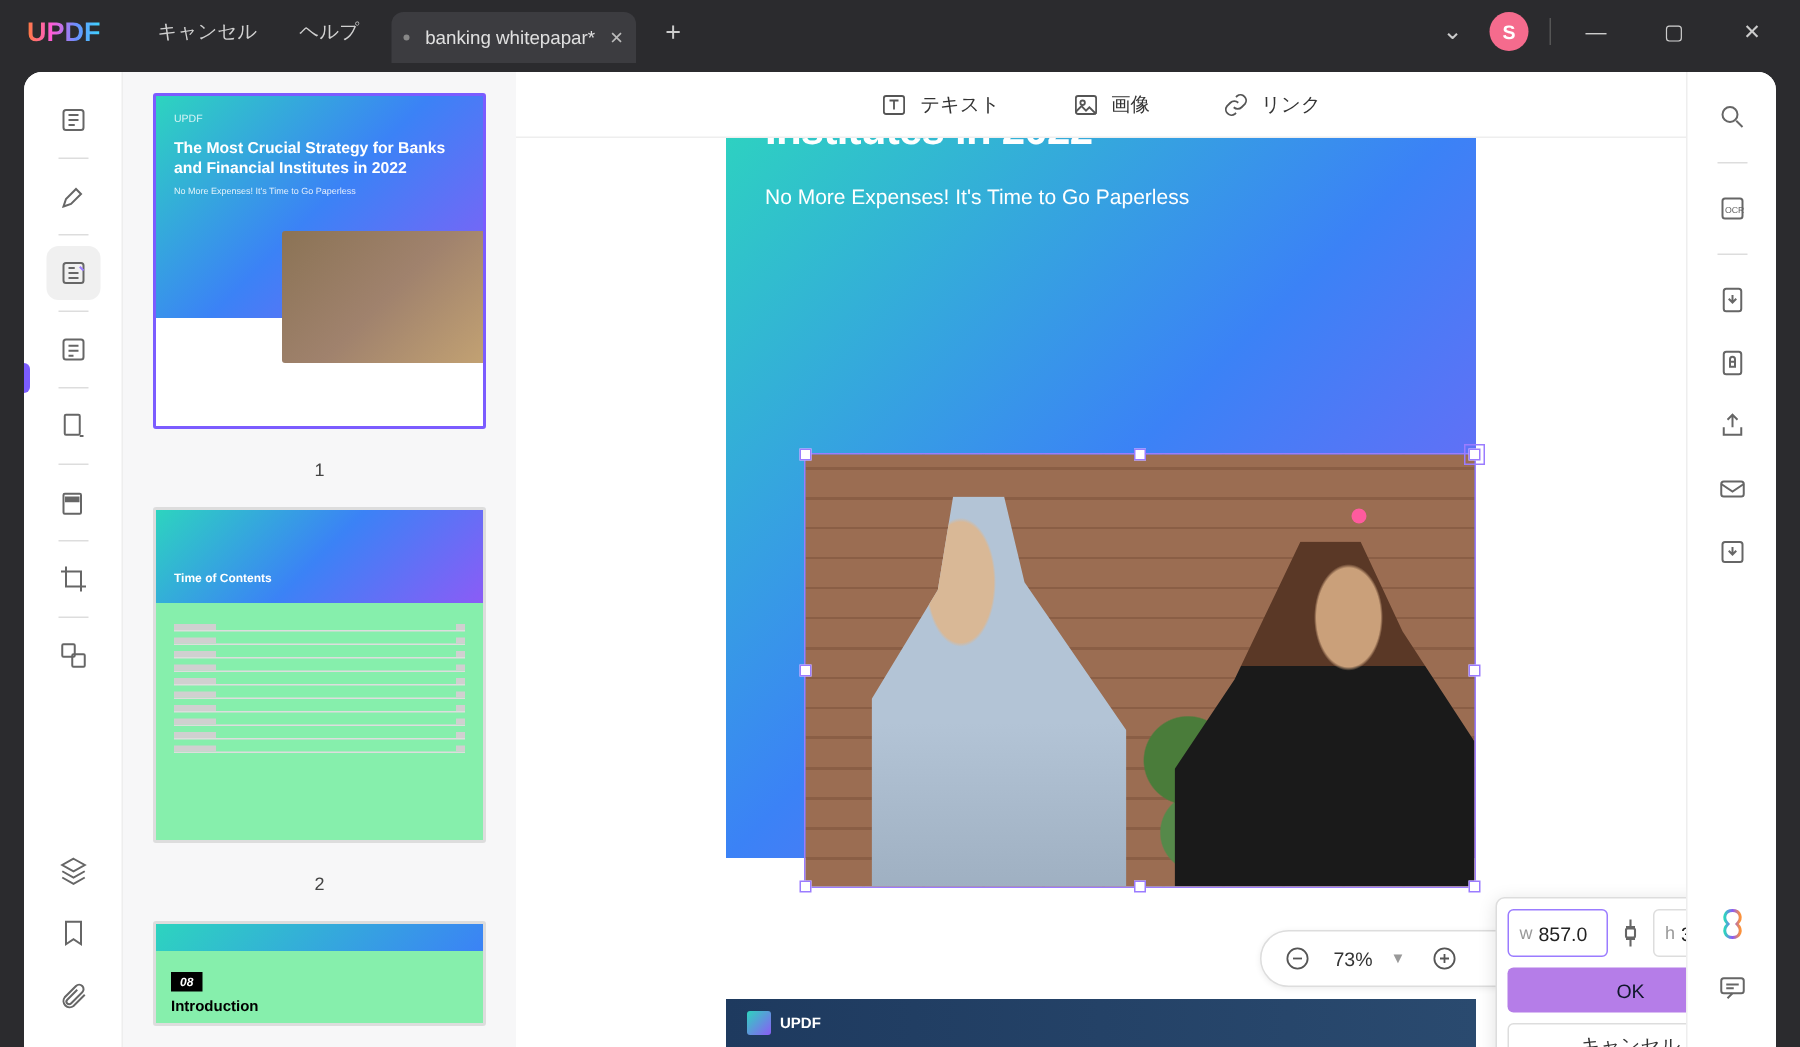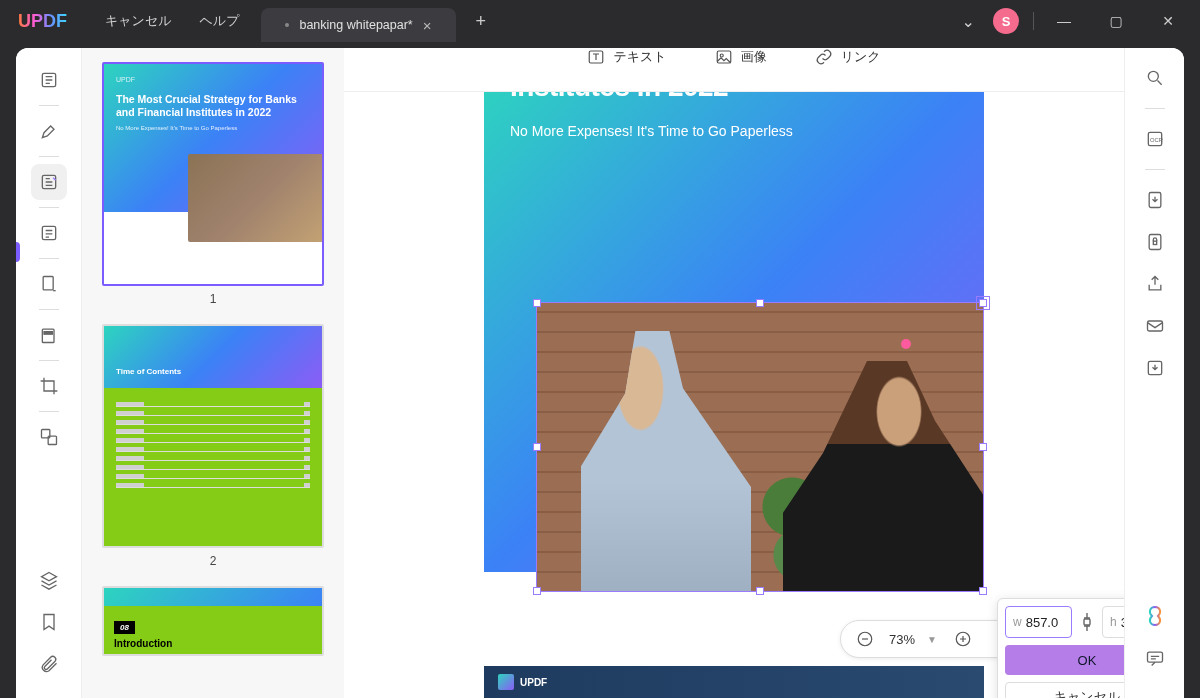--- a/index.html
+++ b/index.html
@@ -2,41 +2,41 @@
 <html><head>
 <meta charset="utf-8">
 <style>
 *{margin:0;padding:0;box-sizing:border-box;font-family:'Segoe UI',Arial,sans-serif}
 body{background:#2b2b2e;width:1200px;height:698px;overflow:hidden;position:relative}
 .titlebar{height:42px;background:#2b2b2e;display:flex;align-items:center;color:#ccc}
 .logo{margin-left:18px;font-weight:700;font-size:18px;background:linear-gradient(90deg,#ff7a3d,#ff5bd6,#6a8fff,#3dd6ff);-webkit-background-clip:text;-webkit-text-fill-color:transparent}
 .menu{display:flex;gap:28px;margin-left:38px;font-size:13px;color:#d0d0d0}
 .menu>span{cursor:pointer}
 .tabbar{display:flex;align-items:center;margin-left:22px}
-.tab{background:#3c3c40;border-radius:8px 8px 0 0;height:34px;padding:0 24px;display:flex;align-items:center;gap:10px;font-size:12.5px;color:#e0e0e0;margin-top:8px}
+.tab{background:#3c3c40;border-radius:8px 8px 0 0;height:34px;padding:0 8px;display:flex;align-items:center;gap:10px;font-size:12.5px;color:#e0e0e0;margin-top:8px}
 .tab .tabdot{width:4px;height:4px;border-radius:50%;background:#888}
 .tab .close{font-size:15px;color:#bbb;cursor:pointer}
 .newtab{margin-left:20px;color:#ccc;font-size:18px;cursor:pointer;font-weight:300}
 .winctrl{margin-left:auto;display:flex;align-items:center;gap:8px;padding-right:10px}
 .winbtn{width:44px;height:30px;display:flex;align-items:center;justify-content:center;color:#ccc;font-size:14px;cursor:pointer}
 .avatar{width:26px;height:26px;border-radius:50%;background:#f56b8d;color:#fff;display:flex;align-items:center;justify-content:center;font-size:13px;font-weight:600;margin-right:6px}
 .chevdown{color:#ccc;margin-right:10px;cursor:pointer}
 .divider{width:1px;height:18px;background:#555}
 
 .workspace{position:absolute;top:48px;left:16px;right:16px;bottom:0;background:#fff;border-radius:12px 12px 0 0;display:flex;overflow:hidden}
 .leftrail{width:66px;background:#fff;border-right:1px solid #eee;display:flex;flex-direction:column;align-items:center;padding-top:14px;gap:6px}
 .railbtn{width:36px;height:36px;display:flex;align-items:center;justify-content:center;border-radius:8px;cursor:pointer;color:#555}
 .railbtn.active{background:#f0f0f0}
 .railbtn svg{width:20px;height:20px;stroke:#666;fill:none;stroke-width:1.6}
 .railsep{width:20px;height:1px;background:#ddd;margin:1px 0}
 .railspacer{flex:1}
 .activeindicator{position:absolute;left:0;top:194px;width:4px;height:20px;background:#7b5cff;border-radius:0 4px 4px 0}
 
 .thumbpanel{width:262px;background:#f7f7f8;overflow-y:auto;padding:14px 20px 20px 20px}
-.thumb{background:#84cc16;border:2px solid #7b5cff;border-radius:2px;margin-bottom:6px;cursor:pointer;overflow:hidden}
+.thumb{background:#86efac;border:2px solid #7b5cff;border-radius:2px;margin-bottom:20px;cursor:pointer;overflow:hidden}
 .thumb.inactive{border-color:#ddd}
 .thumbnumber{text-align:center;font-size:12px;color:#444;margin-bottom:18px}
 .thumbcontent{width:100%;height:220px;position:relative}
 .tcover{background:linear-gradient(135deg,#2dd4bf,#3b82f6,#8b5cf6);height:148px;padding:12px;color:#fff;position:relative}
 .tcoverlogo{font-size:7px;opacity:.8}
 .tcovertitle{font-size:10.5px;font-weight:700;margin-top:10px;line-height:1.25}
 .tcoversub{font-size:6px;margin-top:6px;opacity:.85}
 .tcoverimg{position:absolute;bottom:-30px;right:-6px;width:140px;height:88px;background:linear-gradient(135deg,#8b7355,#a0826d,#c4a373);border-radius:2px}
 .tbottom{background:#fff;height:72px}
 .ttochdr{background:linear-gradient(135deg,#2dd4bf,#3b82f6,#8b5cf6);height:62px;padding:10px;color:#fff;font-size:8px;font-weight:600;position:relative}
@@ -44,21 +44,21 @@
 .tlines{padding:10px 12px}
 .tline{height:1px;background:#ddd;margin:8px 0;position:relative}
 .tline::before{content:"";position:absolute;left:0;top:-4px;width:28px;height:4px;background:#d0d0d0}
 .tline::after{content:"";position:absolute;right:0;top:-4px;width:6px;height:4px;background:#d0d0d0}
 .tintrohead{background:linear-gradient(135deg,#2dd4bf,#3b82f6);height:18px}
 .tintrobody{padding:10px}
 .tintronum{display:inline-block;background:#000;color:#fff;font-size:8px;padding:2px 6px;font-style:italic;font-weight:700}
 .tintrotitle{font-size:10px;font-weight:800;margin-top:4px}
 
 .mainarea{flex:1;background:#fff;display:flex;flex-direction:column;position:relative}
-.docheader{height:44px;display:flex;align-items:flex-start;justify-content:center;gap:48px;border-bottom:1px solid #eee}
+.docheader{height:44px;display:flex;align-items:center;justify-content:center;gap:48px;border-bottom:1px solid #eee}
 .dhitem{display:flex;align-items:center;gap:8px;font-size:13px;color:#333;cursor:pointer}
 .dhitem svg{width:18px;height:18px;stroke:#555;fill:none;stroke-width:1.6}
 .canvas{flex:1;background:#fff;overflow:hidden;position:relative}
 .page{position:absolute;left:50%;transform:translateX(-50%);top:0;width:500px;background:#fff}
 .pagecover{width:500px;background:linear-gradient(135deg,#2dd4bf 0%,#3b82f6 50%,#8b5cf6 100%);padding:0 26px 26px 26px;position:relative;height:500px}
 .pagetitle{font-size:28px;font-weight:800;color:#fff;letter-spacing:-.5px;line-height:1.05;margin-top:-20px}
 .pagesub{font-size:14px;color:#fff;margin-top:22px;font-weight:400}
 .pageimg{position:absolute;left:52px;top:percentage;width:448px;height:290px;background:linear-gradient(135deg,#8b6f47 0%,#a0826d 30%,#6b7c5e 60%,#9b876f 100%);border:1px solid #9b7cff;top:210px}
 .selhandle{position:absolute;width:8px;height:8px;background:#fff;border:1.5px solid #9b7cff}
 .selh-tl{left:-4px;top:-4px}.selh-tm{left:50%;top:-4px;margin-left:-4px}.selh-tr{right:-4px;top:-4px;width:8px;height:8px;outline:1.5px solid #9b7cff;outline-offset:2px}

